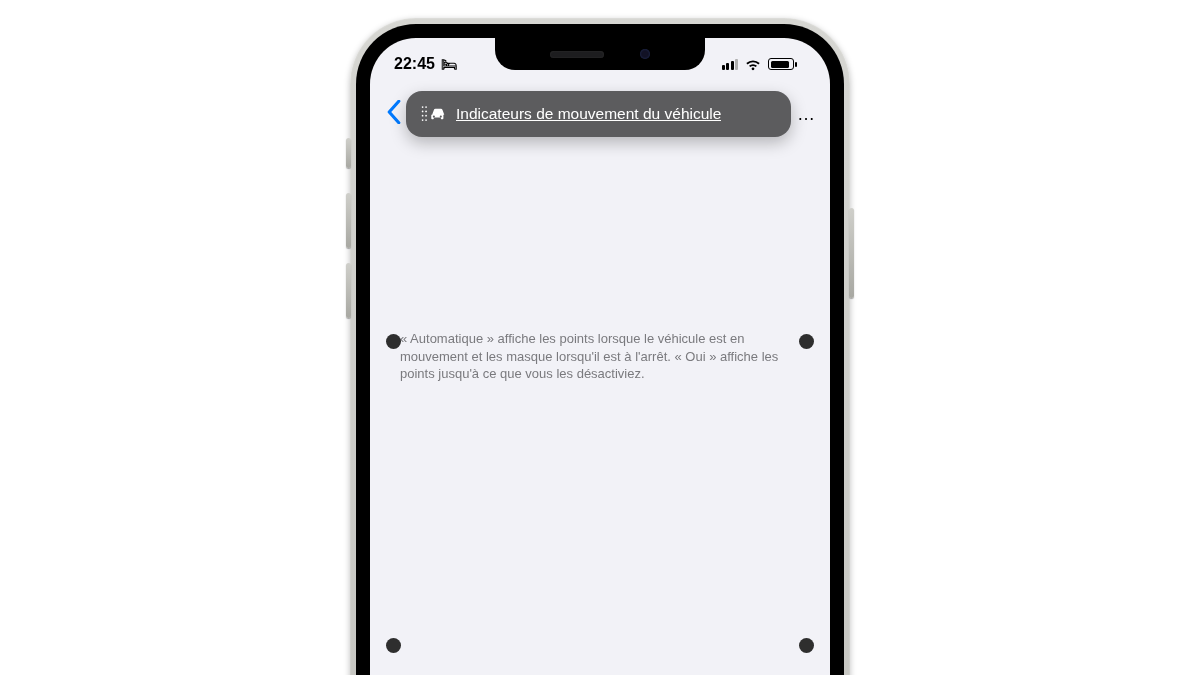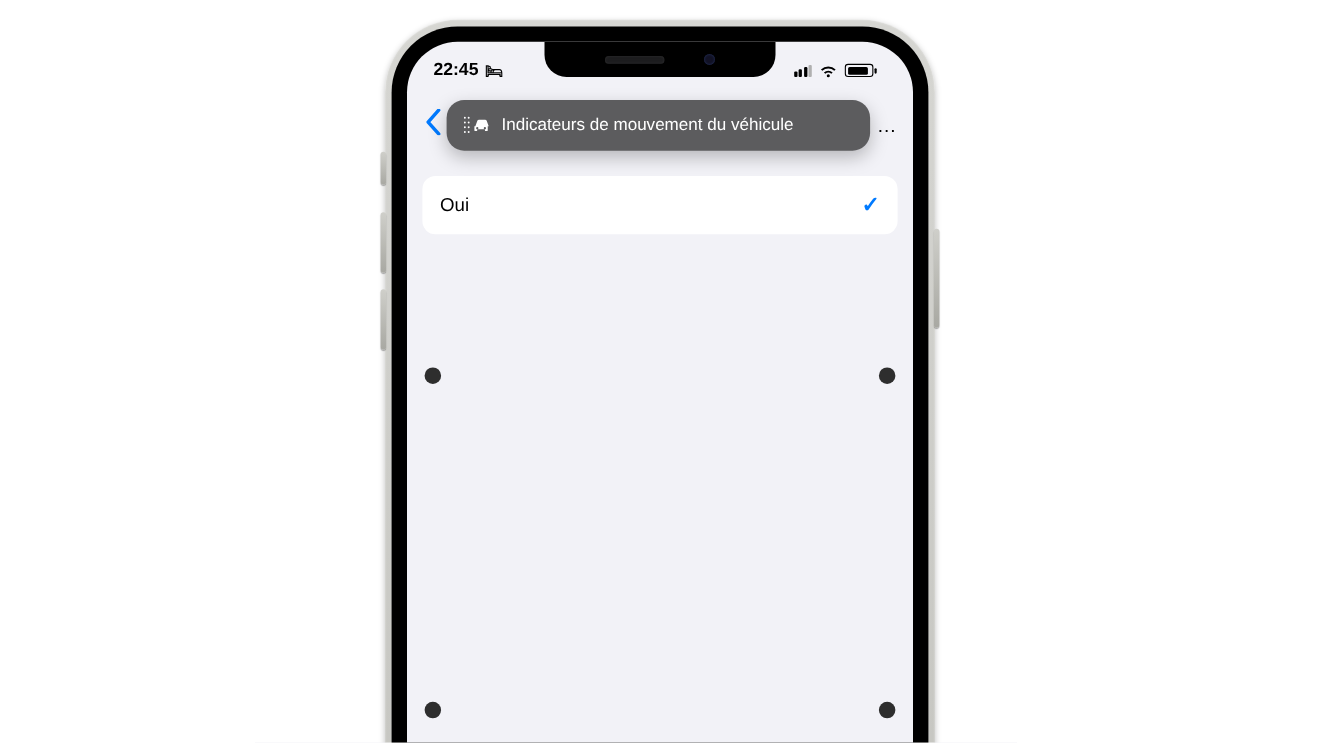--- a/index.html
+++ b/index.html
@@ -161,20 +161,21 @@
     gap: 10px;
     box-shadow: 0 6px 16px rgba(0,0,0,.25);
     overflow: hidden;
   }
   .title-pill .car-icon { flex-shrink:0; display:flex; align-items:center; }
   .title-pill .label {
     font-size: 15.5px;
     white-space: nowrap;
     overflow: hidden;
     text-overflow: ellipsis;
+    text-decoration: underline;
   }
   .overflow-dots {
     color: #000;
     font-size: 18px;
     padding: 0 6px;
     letter-spacing: 1px;
   }
 
   
   .options-card {
@@ -290,26 +291,23 @@
                   <circle cx="14" cy="11" r="1.2" fill="#5c5c5e"></circle>
                 </g>
               </svg>
             </span>
             <span class="label">Indicateurs de mouvement du véhicule</span>
           </div>
           <div class="overflow-dots">…</div>
         </div>
 
         <div class="options-card">
-          <div class="option-row">
-            <span>Oui</span>
-            <span class="check">✓</span>
-          </div>
         </div>
 
+        <div class="footer-text">« Automatique » affiche les points lorsque le véhicule est en mouvement et les masque lorsqu'il est à l'arrêt. « Oui » affiche les points jusqu'à ce que vous les désactiviez.</div>
 
         <div class="motion-dot dot-tl"></div>
         <div class="motion-dot dot-tr"></div>
         <div class="motion-dot dot-bl"></div>
         <div class="motion-dot dot-br"></div>
 
       </div>
     </div>
   </div>
 </div>

